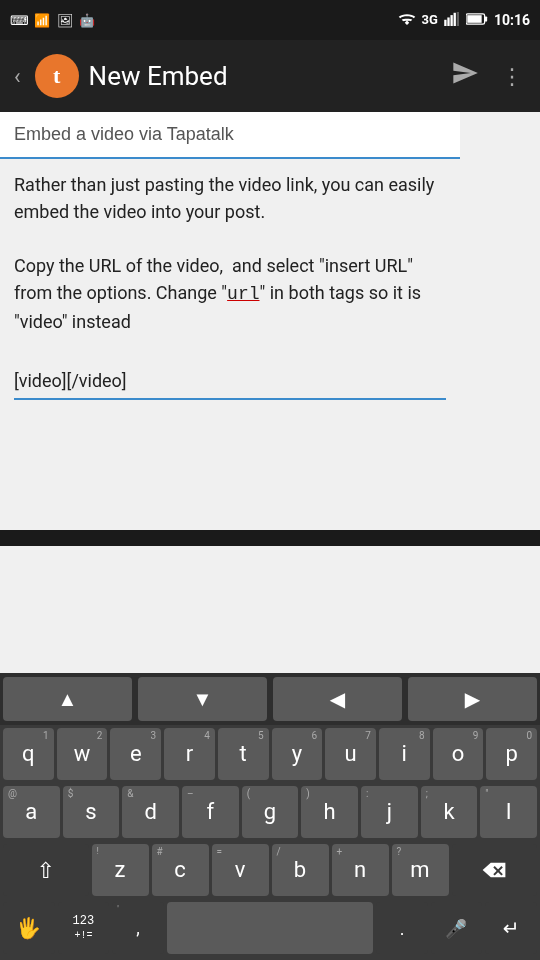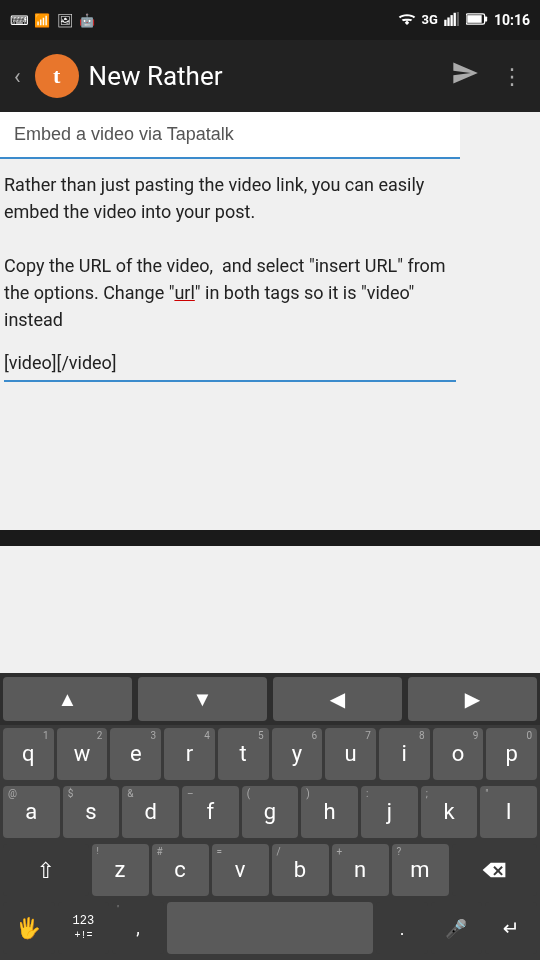--- a/index.html
+++ b/index.html
@@ -103,21 +103,21 @@
       border-right: none;
       background: white;
       font-size: 18px;
       color: #555;
       padding: 12px 14px;
       width: 100%;
       outline: none;
     }
 
     #body-text {
-      padding: 12px 4px;
+      padding: 12px 14px;
       font-size: 18px;
       line-height: 1.5;
       color: #222;
       background: #f0f0f0;
     }
 
     #video-tag-line {
       margin-top: 12px;
       border-bottom: 2px solid #3b8bcc;
       padding-bottom: 4px;
@@ -253,37 +253,37 @@
         <rect x="22" y="4" width="3" height="6" rx="1" fill="white"></rect>
       </svg>
     </span>
     <span>10:16</span>
   </div>
 </div>
 
 <div id="app-bar">
   <span id="back-btn">‹</span>
   <div id="tapatalk-logo">t</div>
-  <span id="app-title">New Rather</span>
+  <span id="app-title">New Embed</span>
   <span id="send-btn">
     <svg width="28" height="28" viewBox="0 0 24 24" fill="#aaaaaa">
       <path d="M2 21l21-9L2 3v7l15 2-15 2z"></path>
     </svg>
   </span>
   <span id="more-btn">⋮</span>
 </div>
 
 <div id="content-area">
   <input id="topic-title" type="text" value="Embed a video via Tapatalk" style="">
   
   <div id="body-text">
     <span>Rather than just pasting the video link, you can easily embed the video into your post.</span>
     <br><br>
-    <span>Copy the URL of the video,&nbsp; and select "insert URL" from the options. Change "<span style="text-decoration:underline; text-decoration-color: #cc0000;">url</span>" in both tags so it is "video" instead</span>
-    <div id="video-tag-line" style="margin-top:16px; border-bottom:2px solid #3b8bcc; padding-bottom:4px; display:inline-block; width:100%;">
+    <span>Copy the URL of the video,&nbsp; and select "insert URL" from the options. Change "<span style="text-decoration:underline; text-decoration-color: #cc0000; font-family: Liberation Mono, monospace;">url</span>" in both tags so it is "video" instead</span>
+    <div id="video-tag-line" style="margin-top:32px; border-bottom:2px solid #3b8bcc; padding-bottom:4px; display:inline-block; width:100%;">
       <span>[video][/video]</span>
     </div>
   </div>
 </div>
 
 <div id="keyboard-separator"></div>
 
 <div id="keyboard">
 
   <div class="arrow-row">

